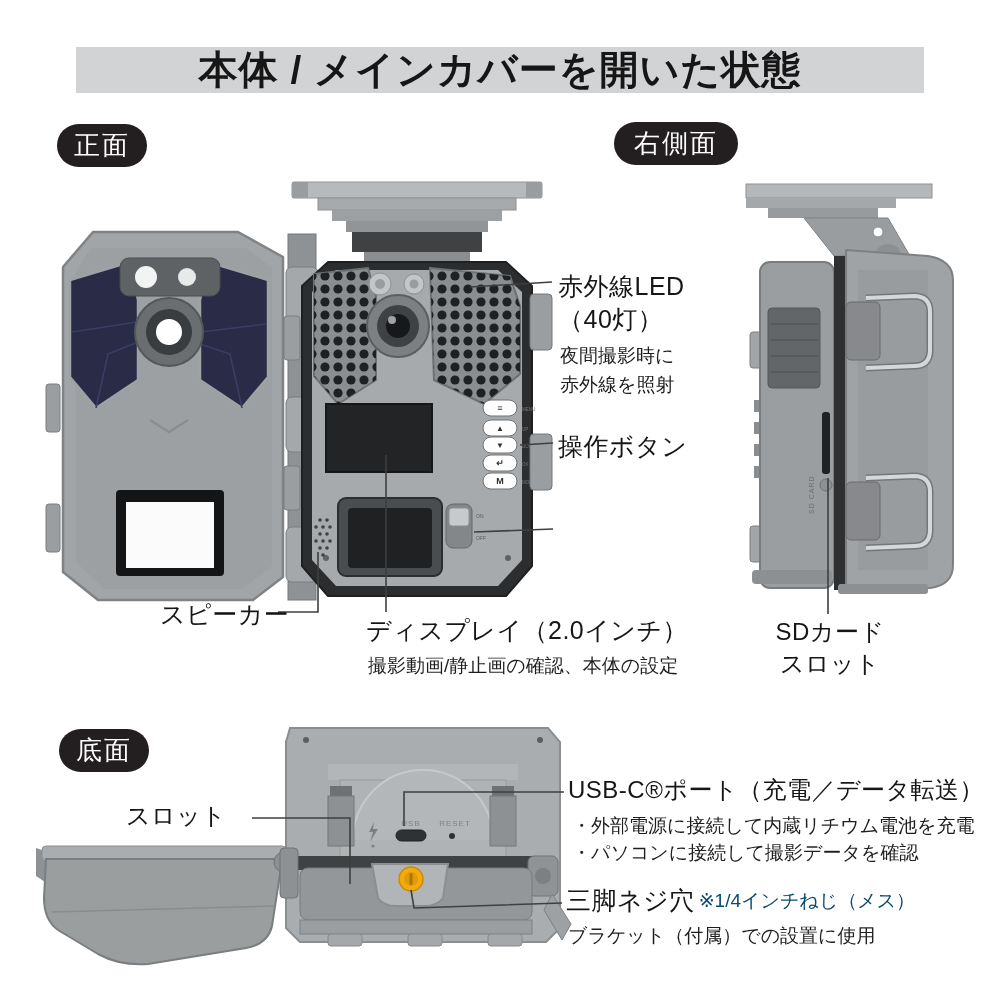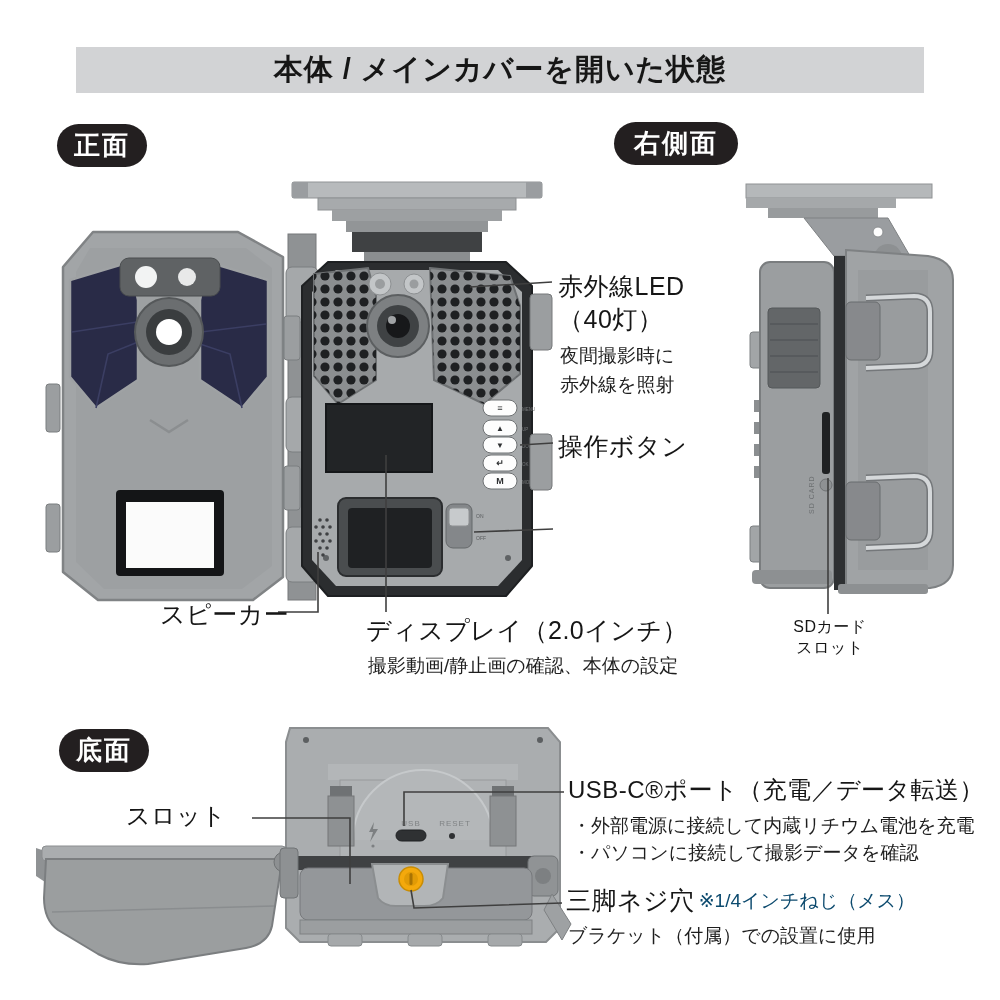--- a/index.html
+++ b/index.html
@@ -1,29 +1,29 @@
 <!DOCTYPE html>
 <html><head>
 <meta charset="utf-8">
 <style>
   html,body{margin:0;padding:0;background:#fff;}
   .page{position:relative;width:1000px;height:1000px;background:#ffffff;overflow:hidden;
         font-family:"Liberation Sans","DejaVu Sans",sans-serif;color:#1c1c1c;}
   .title-bar{position:absolute;left:76px;top:47px;width:848px;height:46px;background:#d2d3d5;
              display:flex;align-items:center;justify-content:center;}
-  .title-bar h1{margin:0;font-size:29px;font-weight:700;letter-spacing:1px;color:#161616;}
-  .badge{position:absolute;background:#231f20;color:#fff;font-weight:700;font-size:26px;
+  .title-bar h1{margin:0;font-size:39px;font-weight:700;letter-spacing:1px;color:#161616;}
+  .badge{position:absolute;background:#231f20;color:#fff;font-weight:400;font-size:26px;
          display:flex;align-items:center;justify-content:center;border-radius:22px;letter-spacing:2px;}
   .badge-front{left:57px;top:124px;width:90px;height:43px;}
   .badge-right{left:614px;top:122px;width:124px;height:43px;}
   .badge-bottom{left:59px;top:729px;width:90px;height:43px;}
   .co-label{position:absolute;font-size:25px;font-weight:500;line-height:1.32;letter-spacing:.5px;
             white-space:pre-line;color:#161616;}
   .co-note{position:absolute;font-size:19px;line-height:1.5;white-space:pre-line;color:#1e1e1e;}
-  .sd-label{left:756px;top:616px;width:148px;text-align:center;font-size:16px;}
+  .sd-label{left:756px;top:616px;width:148px;text-align:center;font-size:24px;}
   .usb-label{font-size:24px;}
   .tripod-row{position:absolute;left:566px;top:884px;display:flex;align-items:center;gap:4px;}
   .tripod-row .main{font-size:25px;font-weight:500;letter-spacing:.5px;color:#161616;}
   .tripod-row .spec{font-size:19px;color:#0c4a6e;}
   .dev-svg{position:absolute;}
   .leader{position:absolute;left:0;top:0;width:1000px;height:1000px;pointer-events:none;}
 </style>
 </head>
 <body>
 

